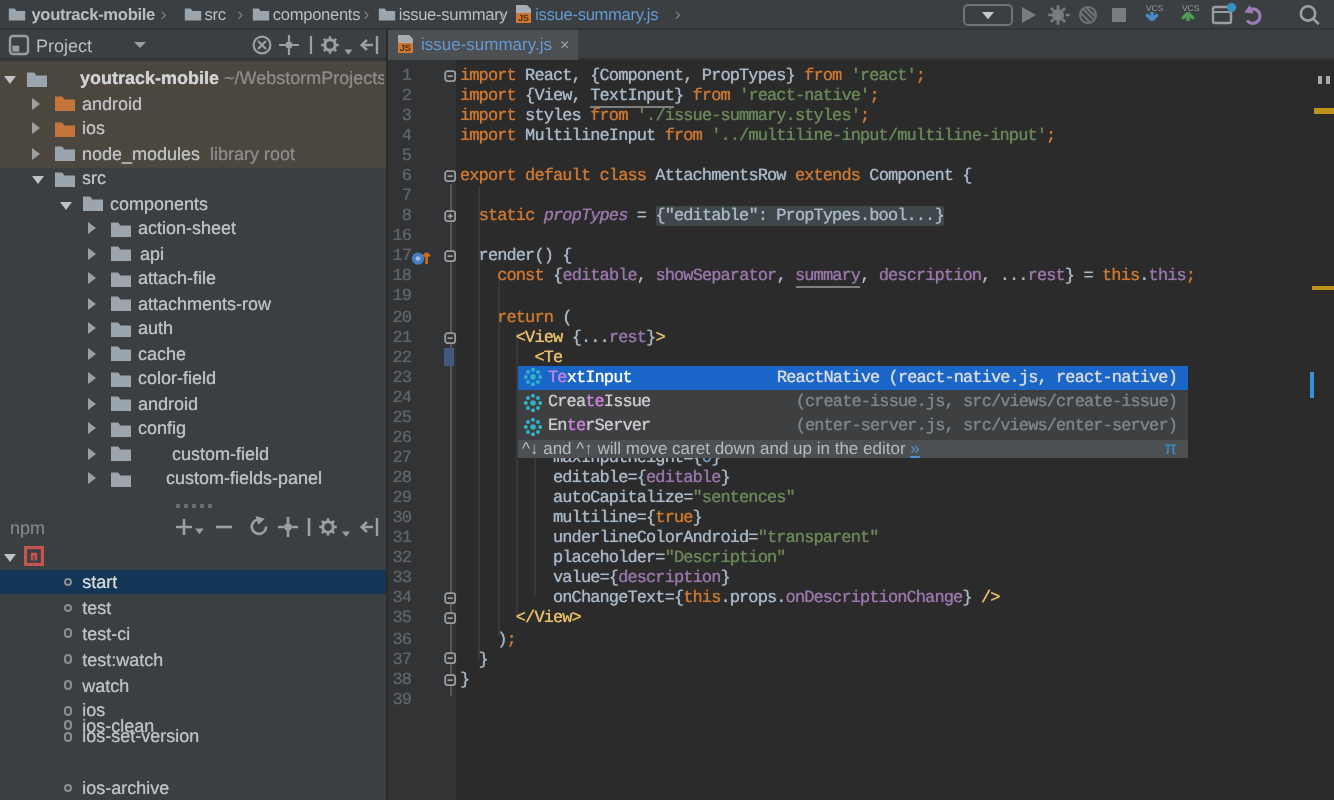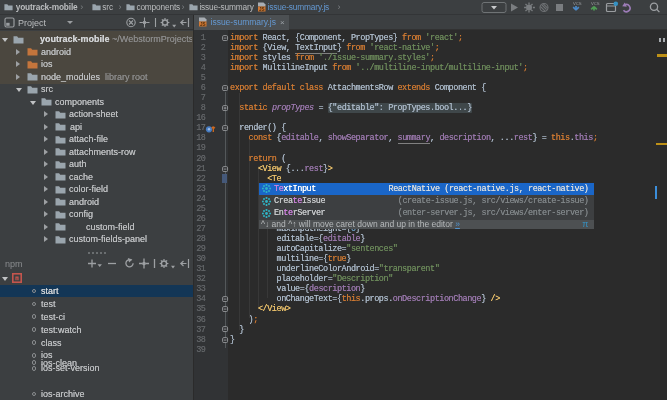--- a/index.html
+++ b/index.html
@@ -431,21 +431,21 @@
   </div>
 <div class="trow" style="top:232.9px">
     <span style="flex:none;width:6px;margin-left:44px;display:flex">
       <i style="flex:none;width:0;height:0;border-left:4px solid #9da0a3;border-top:3px solid transparent;border-bottom:3px solid transparent"></i>
     </span>
     <span style="flex:none;margin-left:5px;display:flex">
       <svg width="11" height="9" viewBox="0 0 11 9" style="flex:none">
         <path d="M0.5 1.2 h3.6 l1.1 1.5 h5.3 v5.8 h-10 z" fill="#9aa5ad"></path>
       </svg>
     </span>
-    <span style="margin-left:3px">custom-fields-panel</span>
+    <span style="margin-left:17px">custom-fields-panel</span>
   </div>
 <div class="a" style="left:88px;top:252px;width:2px;height:2px;background:#6a6e70;box-shadow:4px 0 #6a6e70,8px 0 #6a6e70,12px 0 #6a6e70,16px 0 #6a6e70"></div>
 <div class="a" style="left:5px;top:258.5px;font-size:9px;color:#8a8d8f">npm</div>
 <svg class="a" style="left:86px;top:257px" width="106" height="13" viewBox="0 0 106 13">
 <g stroke="#9da0a3" stroke-width="1.3" fill="none">
 <path d="M6 2.5 v8 M2 6.5 h8"></path>
 <path d="M11.5 7.3 h4.4 l-2.2 2.8z" fill="#9da0a3" stroke="none"></path>
 <path d="M22 6.5 h8"></path>
 <path d="M45.3 3.2 a3.6 3.6 0 1 0 1.8 3.1"></path>
 <path d="M41.8 1 l4.6 1.4 -3.3 3z" fill="#9da0a3" stroke="none"></path>
@@ -487,21 +487,21 @@
 <div class="trow" style="top:310.2px">
     <span style="flex:none;width:4.6px;height:4.6px;border-radius:50%;border:1.4px solid #8b8e90;margin-left:31.5px"></span>
     <span style="margin-left:5px;color:#bdbfc1">test-ci</span>
   </div>
 <div class="trow" style="top:323.1px">
     <span style="flex:none;width:4.6px;height:4.6px;border-radius:50%;border:1.4px solid #8b8e90;margin-left:31.5px"></span>
     <span style="margin-left:5px;color:#bdbfc1">test:watch</span>
   </div>
 <div class="trow" style="top:336.0px">
     <span style="flex:none;width:4.6px;height:4.6px;border-radius:50%;border:1.4px solid #8b8e90;margin-left:31.5px"></span>
-    <span style="margin-left:5px;color:#bdbfc1">class</span>
+    <span style="margin-left:5px;color:#bdbfc1">watch</span>
   </div>
 <div class="trow" style="top:348.9px">
     <span style="flex:none;width:4.6px;height:4.6px;border-radius:50%;border:1.4px solid #8b8e90;margin-left:31.5px"></span>
     <span style="margin-left:5px;color:#bdbfc1">ios</span>
   </div>
 <div class="trow" style="top:361.8px">
     <span style="flex:none;width:4.6px;height:4.6px;border-radius:50%;border:1.4px solid #8b8e90;margin-left:31.5px"></span>
     <span style="margin-left:5px;color:#bdbfc1">ios-set-version</span>
   </div>
 <div class="trow" style="top:356px">

